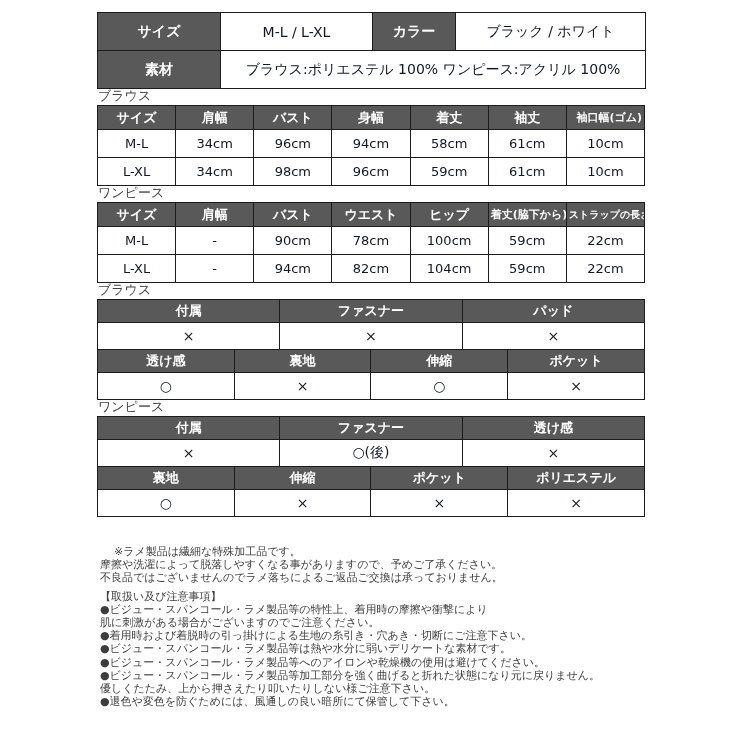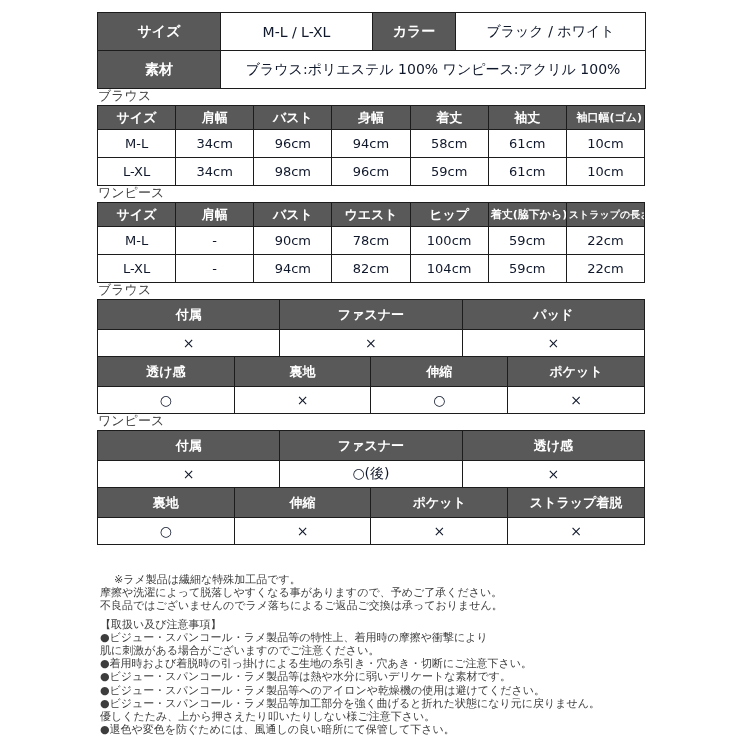--- a/index.html
+++ b/index.html
@@ -24,21 +24,21 @@
   .summary tr { height: 38px; }
   .summary th, .summary td { font-size: 14px; }
 
   .section-label { font-size: 13px; color: #444444; margin: 0 0 2px 1px; line-height: 14px; }
 
   .size7 tr.h { height: 24px; }
   .size7 tr.d { height: 28px; }
   th.sm  { font-size: 11px; text-align: right; }
   th.xs  { font-size: 10px; }
 
-  .attr tr.h { height: 30px; margin-top: 32px; }
+  .attr tr.h { height: 23px; margin-top: 32px; }
   .attr tr.d { height: 27px; }
   .attr td { font-size: 14px; }
 
   .notes { margin-top: 28px; font-size: 11px; line-height: 13.2px; color: #3d3d3d; margin-left: 3px; }
   .notes .line { white-space: nowrap; }
   .notes .indent { padding-left: 14px; }
   .notes .title { margin-top: 5px; }
 </style>
 </head>
 <body>
@@ -198,21 +198,21 @@
     </tr>
     <tr class="d">
       <td colspan="4">×</td>
       <td colspan="4">○(後)</td>
       <td colspan="4">×</td>
     </tr>
     <tr class="h">
       <th colspan="3">裏地</th>
       <th colspan="3">伸縮</th>
       <th colspan="3">ポケット</th>
-      <th colspan="3">ストラップ着脱</th>
+      <th colspan="3">ポリエステル</th>
     </tr>
     <tr class="d">
       <td colspan="3">○</td>
       <td colspan="3">×</td>
       <td colspan="3">×</td>
       <td colspan="3">×</td>
     </tr>
   </tbody>
     </table>
 

